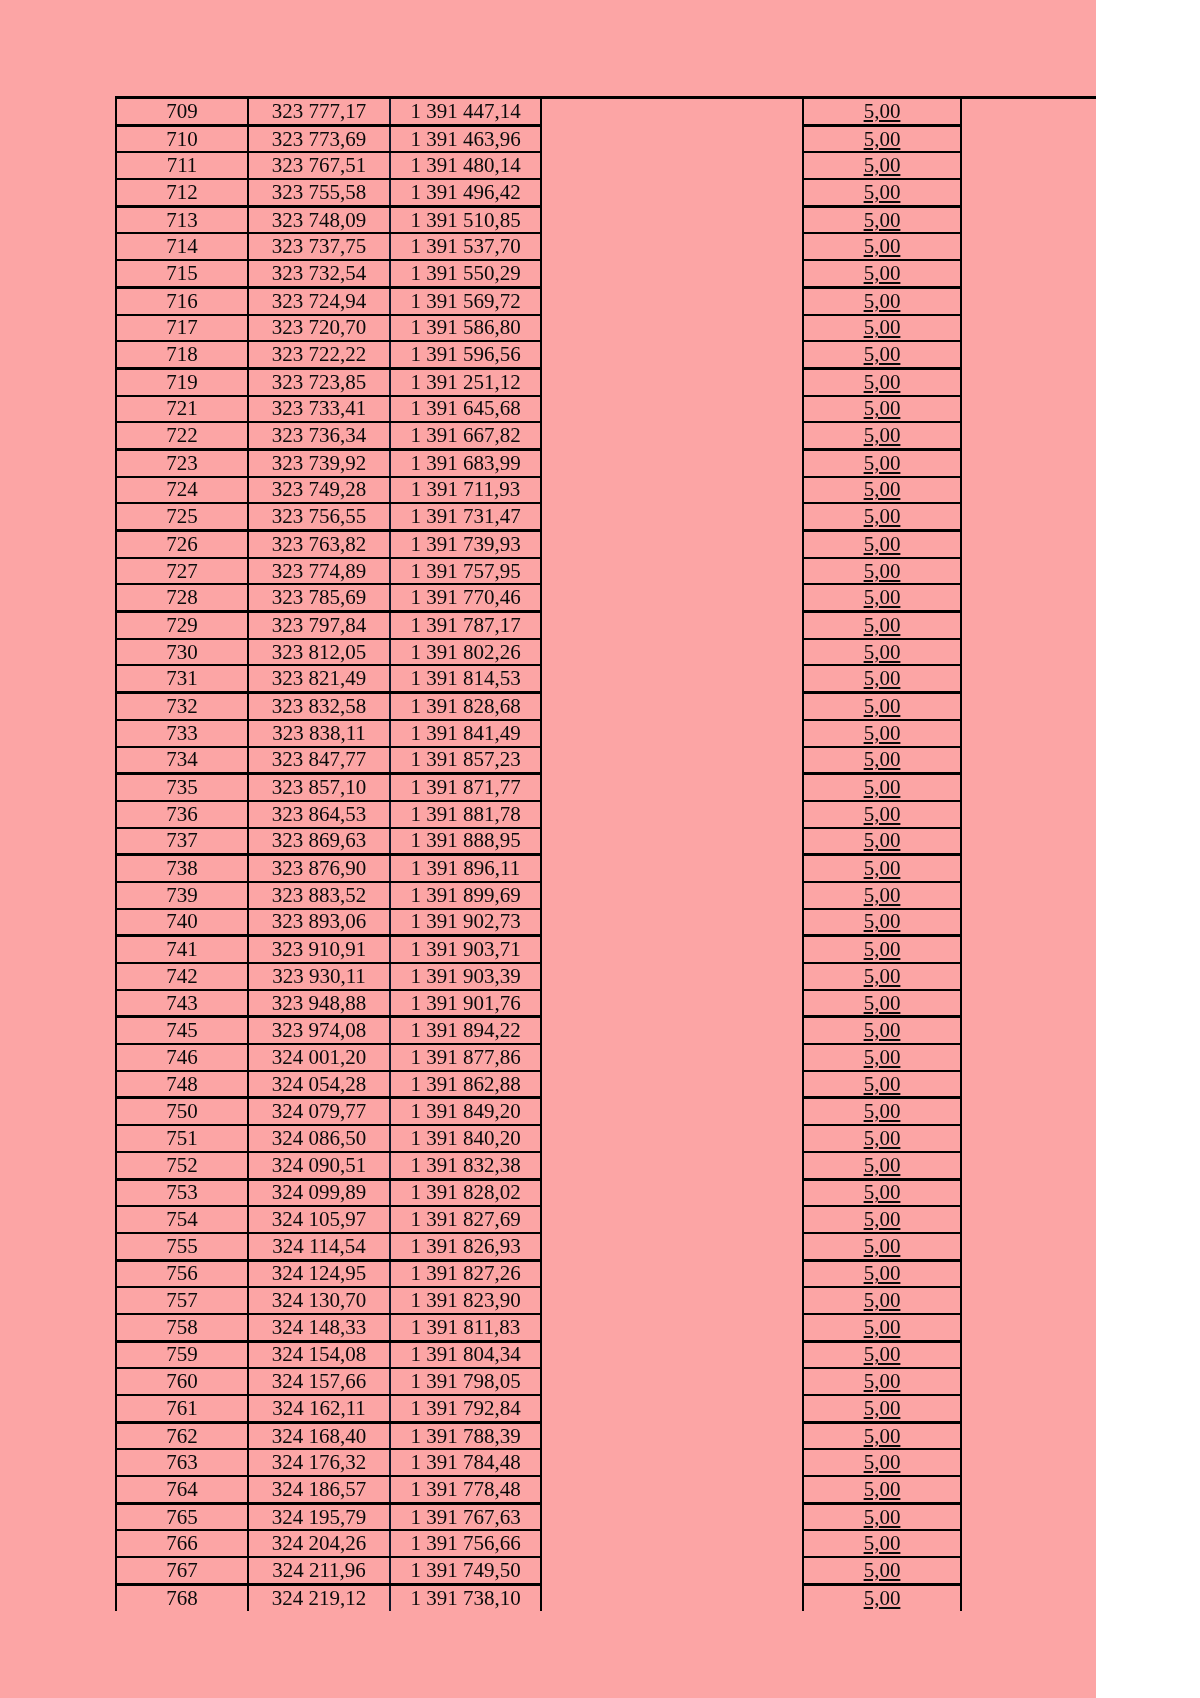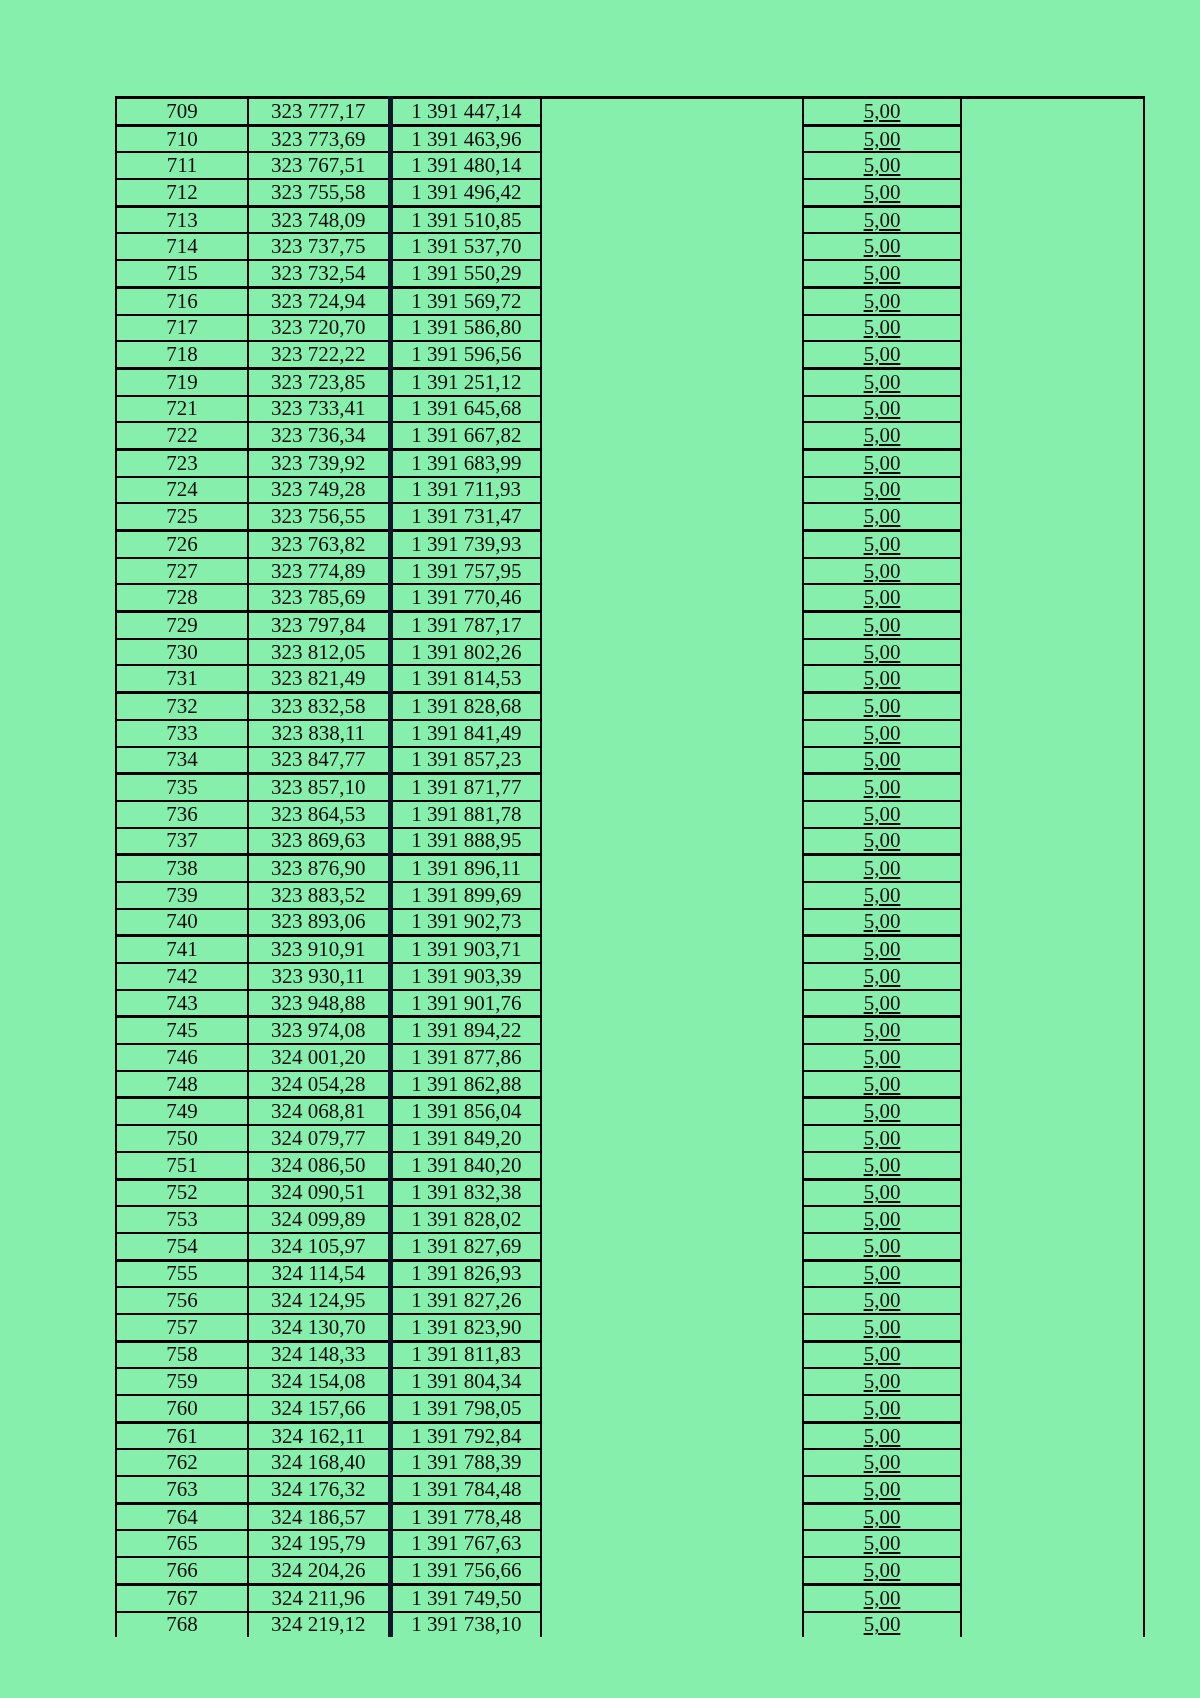--- a/index.html
+++ b/index.html
@@ -2,23 +2,23 @@
 <html><head>
 <meta charset="utf-8">
 <style>
   html, body {
     margin: 0;
     padding: 0;
     background: #ffffff;
   }
   .page {
     position: relative;
-    width: 1200px;
+    width: 1096px;
     height: 1698px;
-    background: #86efac;
+    background: #fca5a5;
     overflow: hidden;
   }
   table.coord-table {
     position: absolute;
     left: 115px;
     top: 96px;
     width: 1028px;
     border-collapse: collapse;
     table-layout: fixed;
     border-top: 3px solid #000000;
@@ -30,21 +30,21 @@
     padding: 0;
     height: 24.7px;
     text-align: center;
     vertical-align: middle;
     line-height: 1;
     overflow: hidden;
     white-space: nowrap;
   }
   
   td.c-num   { border-left: 2px solid #000; border-right: 2px solid #000; }
-  td.c-x     { border-right: 5px solid #0f172a; }
+  td.c-x     { border-right: 2px solid #0f172a; }
   td.c-y     { border-right: 2px solid #000; }
   td.c-blank { border-right: 2px solid #000; }
   td.c-val   { border-right: 2px solid #000; text-decoration: underline; }
   td.c-blank2{ border-right: 2px solid #000; }
   
   td.c-num, td.c-x, td.c-y, td.c-val {
     border-bottom: 2px solid #000;
   }
   
   tbody tr:nth-child(3n+1) td.c-num,
@@ -401,28 +401,20 @@
 
     <tr>
       <td class="c-num">748</td>
       <td class="c-x">324 054,28</td>
       <td class="c-y">1 391 862,88</td>
       <td class="c-blank"></td>
       <td class="c-val">5,00</td>
       <td class="c-blank2"></td>
     </tr>
 
-    <tr>
-      <td class="c-num">749</td>
-      <td class="c-x">324 068,81</td>
-      <td class="c-y">1 391 856,04</td>
-      <td class="c-blank"></td>
-      <td class="c-val">5,00</td>
-      <td class="c-blank2"></td>
-    </tr>
 
     <tr>
       <td class="c-num">750</td>
       <td class="c-x">324 079,77</td>
       <td class="c-y">1 391 849,20</td>
       <td class="c-blank"></td>
       <td class="c-val">5,00</td>
       <td class="c-blank2"></td>
     </tr>
 

